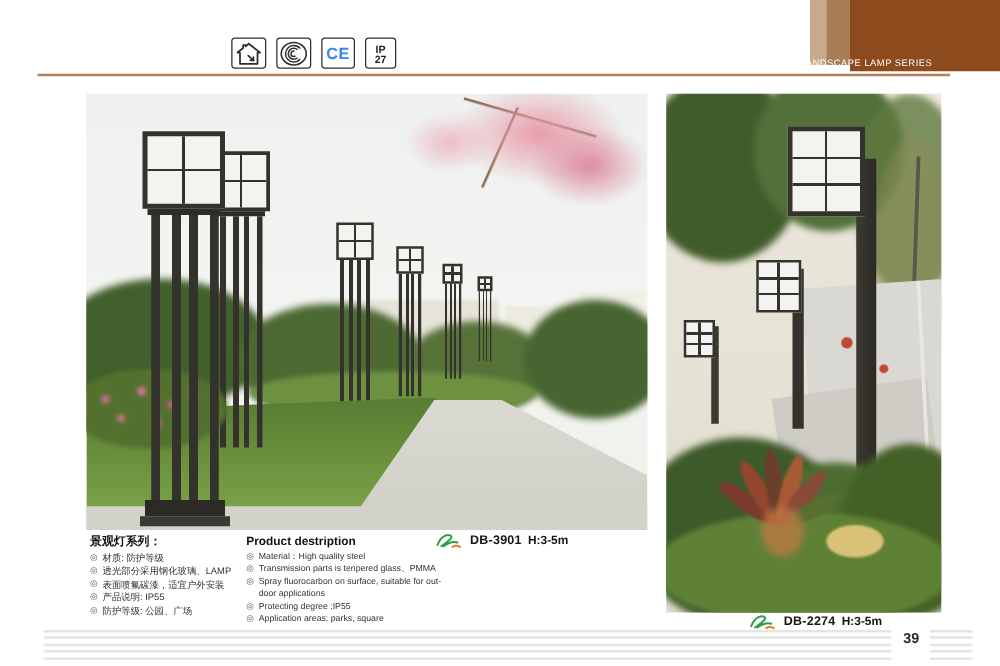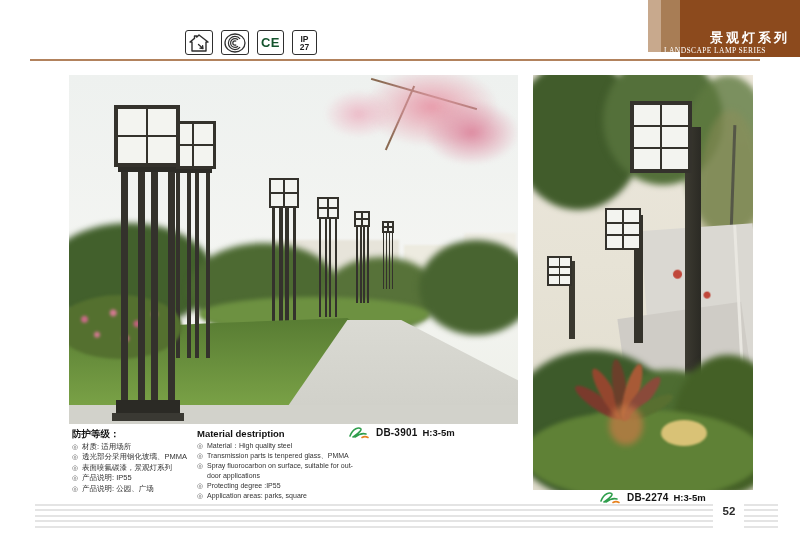--- a/index.html
+++ b/index.html
@@ -5,31 +5,31 @@
   html,body{margin:0;padding:0;background:#ffffff;}
   .page{position:relative;width:800px;height:533px;background:#fff;overflow:hidden;
         font-family:"Liberation Sans","DejaVu Sans",sans-serif;color:#222;}
   .abs{position:absolute;}
   .blob{position:absolute;border-radius:50%;}
 
   
   .certs{position:absolute;left:185px;top:30px;display:flex;gap:8px;}
   .cert-box{width:28px;height:25px;border:1.5px solid #2e2e2e;border-radius:3px;
             box-sizing:border-box;display:flex;flex-direction:column;align-items:center;justify-content:center;}
-  .ce-text{font-weight:700;font-size:13px;letter-spacing:0.5px;color:#14532d;}
+  .ce-text{font-weight:700;font-size:13px;letter-spacing:0.5px;color:#3b82f6;}
   .ip-text{font-weight:700;font-size:8.5px;line-height:8px;color:#1d1d1d;text-align:center;}
 
   
   .bar-light{position:absolute;left:648px;top:0;width:13px;height:52px;background:#c8a98d;}
   .bar-med{position:absolute;left:661px;top:0;width:19px;height:52px;background:#a87d55;}
   .bar-dark{position:absolute;left:680px;top:0;width:120px;height:57px;background:#8c4a1d;}
   .hdr-cn{position:absolute;left:646px;top:29px;width:144px;text-align:right;color:#fff;
           font-size:13px;font-weight:700;letter-spacing:3px;}
-  .hdr-en{position:absolute;left:640px;top:45.5px;width:150px;text-align:center;color:#fff;
-          font-size:7.5px;letter-spacing:0.4px;font-family:Liberation Serif, serif;}
+  .hdr-en{position:absolute;left:640px;top:45.5px;width:150px;text-align:left;color:#fff;
+          font-size:7.5px;letter-spacing:0.4px;}
   .rule{position:absolute;left:30px;top:59px;width:730px;height:2px;background:#b2825d;}
 
   
   .photo{position:absolute;overflow:hidden;}
   .photo-left{left:69px;top:75px;width:449px;height:349px;
               background:linear-gradient(180deg,#eef1ef 0%,#f4f5f2 55%,#eef0e9 100%);}
   .photo-right{left:533px;top:75px;width:220px;height:415px;
                background:linear-gradient(180deg,#ece7dc 0%,#e7e3d6 45%,#e0dccd 100%);}
 
   
@@ -90,21 +90,20 @@
     </div>
     <div class="cert-box" style="width:25px;">
       <span class="ip-text">IP</span>
       <span class="ip-text">27</span>
     </div>
   </div>
 
   <div class="bar-light"></div>
   <div class="bar-med"></div>
   <div class="bar-dark"></div>
-  <div class="hdr-cn">景观灯系列</div>
   <div class="hdr-en">LANDSCAPE LAMP SERIES</div>
   <div class="rule"></div>
 
   <div class="photo photo-left">
 
     <div class="abs" style="left:300px;top:18px;width:110px;height:2px;background:#8a6a52;transform:rotate(16deg);filter:blur(0.5px);"></div>
     <div class="abs" style="left:330px;top:8px;width:2px;height:70px;background:#8a6a52;transform:rotate(24deg);filter:blur(0.5px);"></div>
     <div class="blob" style="left:295px;top:-8px;width:135px;height:80px;background:radial-gradient(closest-side,#e79cab,rgba(231,156,171,0));filter:blur(2px);"></div>
     <div class="blob" style="left:355px;top:25px;width:95px;height:65px;background:radial-gradient(closest-side,#dd8aa0,rgba(221,138,160,0));filter:blur(2px);"></div>
     <div class="blob" style="left:255px;top:15px;width:70px;height:48px;background:radial-gradient(closest-side,#ecb2c1,rgba(236,178,193,0));filter:blur(2px);opacity:.85;"></div>
@@ -197,30 +196,30 @@
       <div class="blob" style="left:80px;top:284px;width:14px;height:62px;background:#6b3f2a;transform:rotate(-8deg);filter:blur(1px);"></div>
       <div class="blob" style="left:92px;top:288px;width:14px;height:58px;background:#a85a36;transform:rotate(16deg);filter:blur(1px);"></div>
       <div class="blob" style="left:102px;top:296px;width:14px;height:55px;background:#8a4a3a;transform:rotate(40deg);filter:blur(1px);"></div>
       <div class="blob" style="left:112px;top:308px;width:13px;height:48px;background:#586f30;transform:rotate(62deg);filter:blur(1px);"></div>
       <div class="blob" style="left:76px;top:330px;width:34px;height:40px;background:#c87a46;filter:blur(3px);opacity:.7;"></div>
     </div>
     <div class="blob" style="left:128px;top:345px;width:46px;height:26px;background:#d9c276;filter:blur(1px);"></div>
   </div>
 
   <div class="desc desc-cn">
-    <h4>防护等级：</h4>
-    <div class="li"><span class="bu">◎</span><span>材质: 适用场所</span></div>
-    <div class="li"><span class="bu">◎</span><span>透光部分采用钢化玻璃、PMMA</span></div>
-    <div class="li"><span class="bu">◎</span><span>表面喷氟碳漆，景观灯系列</span></div>
+    <h4>景观灯系列：</h4>
+    <div class="li"><span class="bu">◎</span><span>材质: 防护等级</span></div>
+    <div class="li"><span class="bu">◎</span><span>透光部分采用钢化玻璃、LAMP</span></div>
+    <div class="li"><span class="bu">◎</span><span>表面喷氟碳漆，适宜户外安装</span></div>
     <div class="li"><span class="bu">◎</span><span>产品说明: IP55</span></div>
-    <div class="li"><span class="bu">◎</span><span>产品说明: 公园、广场</span></div>
+    <div class="li"><span class="bu">◎</span><span>防护等级: 公园、广场</span></div>
   </div>
 
   <div class="desc desc-en">
-    <h4>Material destription</h4>
+    <h4>Product destription</h4>
     <div class="li"><span class="bu">◎</span><span>Material：High quality steel</span></div>
     <div class="li"><span class="bu">◎</span><span>Transmission parts is tenpered glass、PMMA</span></div>
     <div class="li"><span class="bu">◎</span><span>Spray fluorocarbon on surface, suitable for out-door applications</span></div>
     <div class="li"><span class="bu">◎</span><span>Protecting degree :IP55</span></div>
     <div class="li"><span class="bu">◎</span><span>Application areas: parks, square</span></div>
   </div>
 
   <div class="model-row" style="left:347px;top:425px;">
     <span class="logo">
       <svg width="24" height="15" viewBox="0 0 24 15">
@@ -250,15 +249,15 @@
     <div class="ln"></div>
     <div class="ln"></div>
   </div>
   <div class="lines" style="left:744px;top:504px;width:34px;">
     <div class="ln"></div>
     <div class="ln"></div>
     <div class="ln"></div>
     <div class="ln"></div>
     <div class="ln"></div>
   </div>
-  <div class="pageno">52</div>
+  <div class="pageno">39</div>
 
 </div>
 
 </body></html>

